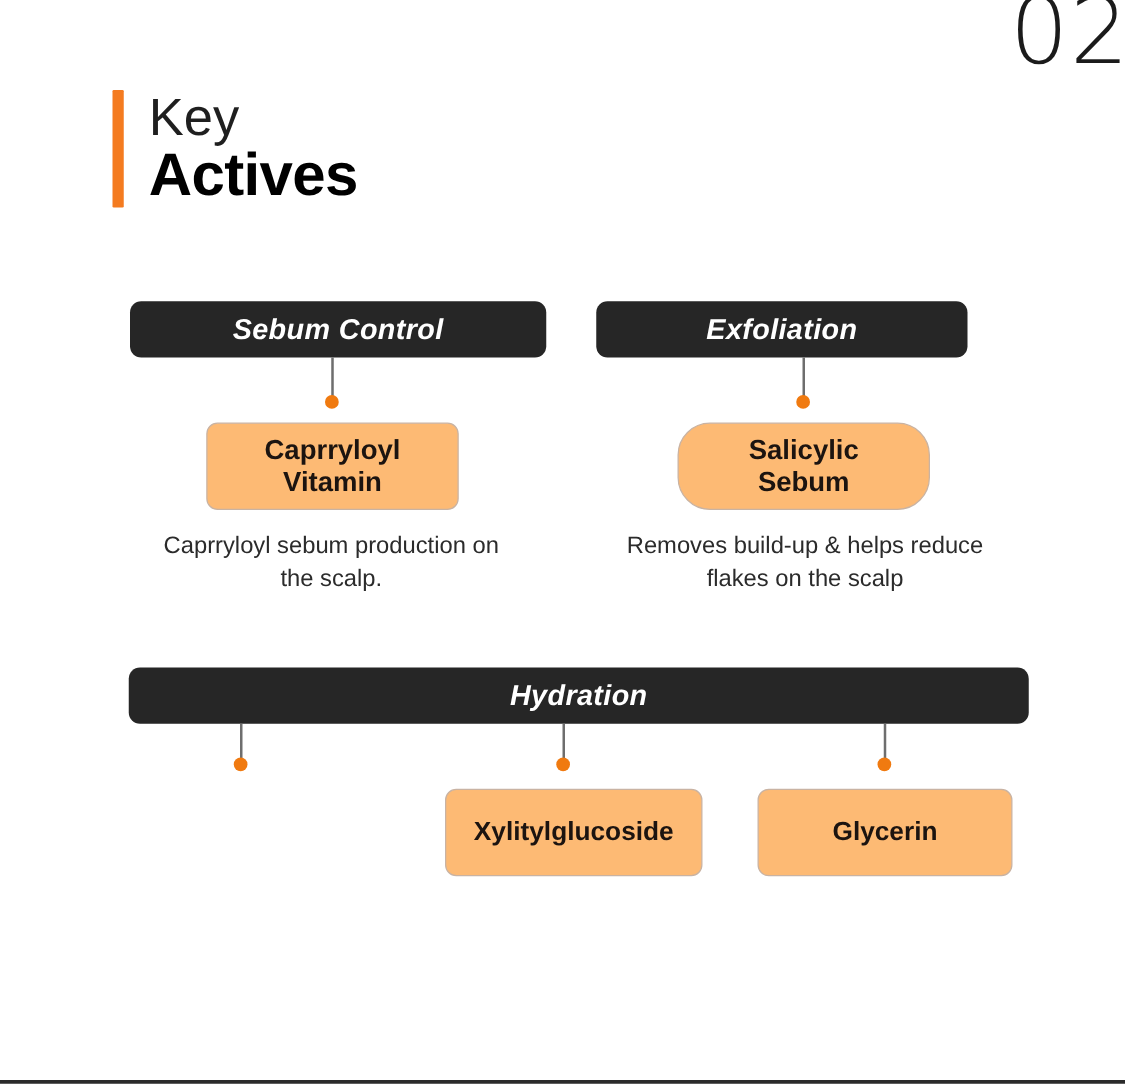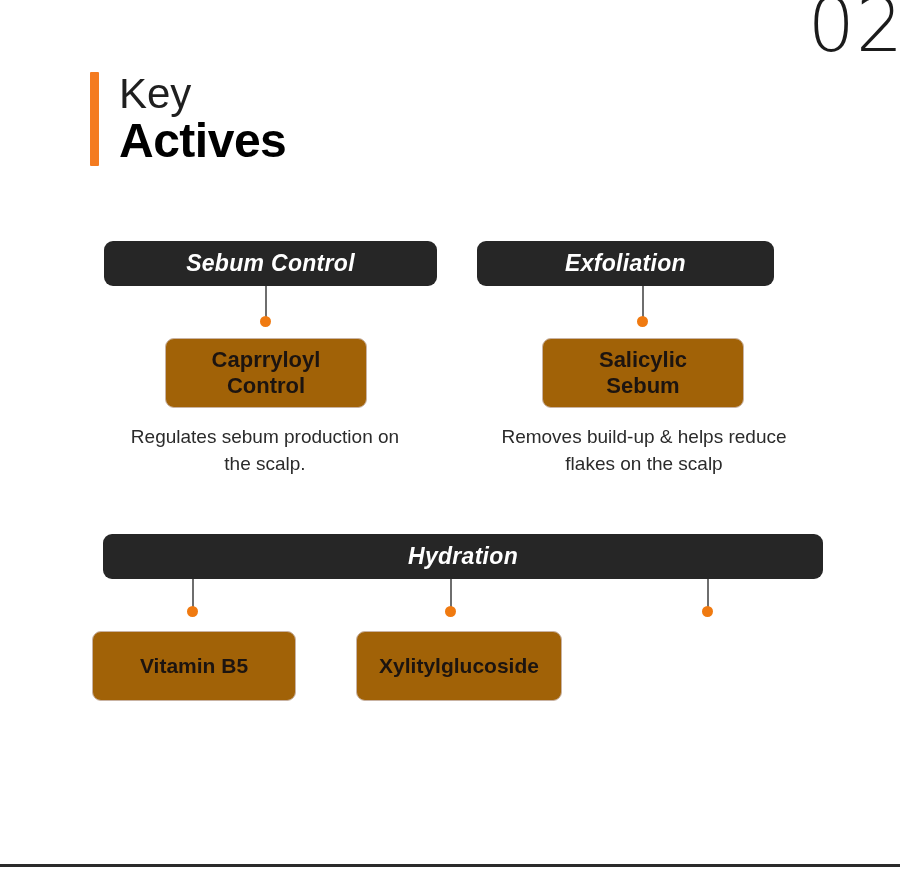--- a/index.html
+++ b/index.html
@@ -94,36 +94,36 @@
     position: absolute;
     width: 11px;
     height: 11px;
     border-radius: 50%;
     background: #f07a10;
   }
 
   
   .ing-box {
     position: absolute;
-    background: #a16207;
+    background: #fdba74;
     border: 1px solid #c9b3a3;
     border-radius: 9px;
     display: flex;
     align-items: center;
     justify-content: center;
     text-align: center;
     color: #1c1410;
     font-weight: 700;
     line-height: 1.18;
   }
   .ing-two-line { font-size: 22px; }
   .ing-one-line { font-size: 21px; }
 
   .ing-caprylolyl { left: 165px; top: 338px; width: 200px; height: 68px; }
-  .ing-salicylic  { left: 542px; top: 338px; width: 200px; height: 68px; }
+  .ing-salicylic  { left: 542px; top: 338px; width: 200px; height: 68px; border-radius: 26px; }
   .ing-b5         { left: 92px;  top: 631px; width: 202px; height: 68px; }
   .ing-xylityl    { left: 356px; top: 631px; width: 204px; height: 68px; }
   .ing-glycerin   { left: 606px; top: 631px; width: 202px; height: 68px; }
 
   
   .desc {
     position: absolute;
     text-align: center;
     font-size: 19px;
     font-weight: 400;
@@ -160,25 +160,25 @@
   </div>
 
   <div class="cat-bar cat-sebum">Sebum Control</div>
 
   <div class="conn-line" style="left:265px; top:286px; height:33px;"></div>
   <div class="conn-dot" style="left:260px; top:316px;"></div>
 
   <div class="ing-box ing-two-line ing-caprylolyl">
     <span>
       <span>Caprryloyl</span><br>
-      <span>Control</span>
+      <span>Vitamin</span>
     </span>
   </div>
 
-  <div class="desc desc-sebum">Regulates sebum production on the scalp.</div>
+  <div class="desc desc-sebum">Caprryloyl sebum production on the scalp.</div>
 
   <div class="cat-bar cat-exfol">Exfoliation</div>
 
   <div class="conn-line" style="left:642px; top:286px; height:33px;"></div>
   <div class="conn-dot" style="left:637px; top:316px;"></div>
 
   <div class="ing-box ing-two-line ing-salicylic">
     <span>
       <span>Salicylic</span><br>
       <span>Sebum</span>
@@ -191,21 +191,21 @@
 
   <div class="conn-line" style="left:192px; top:579px; height:31px;"></div>
   <div class="conn-dot" style="left:187px; top:606px;"></div>
 
   <div class="conn-line" style="left:450px; top:579px; height:31px;"></div>
   <div class="conn-dot" style="left:445px; top:606px;"></div>
 
   <div class="conn-line" style="left:707px; top:579px; height:31px;"></div>
   <div class="conn-dot" style="left:702px; top:606px;"></div>
 
-  <div class="ing-box ing-one-line ing-b5">Vitamin B5</div>
 
   <div class="ing-box ing-one-line ing-xylityl">Xylitylglucoside</div>
 
+  <div class="ing-box ing-one-line ing-glycerin">Glycerin</div>
 
 
   <div class="footer-line"></div>
 
 </div>
 
 </body></html>

